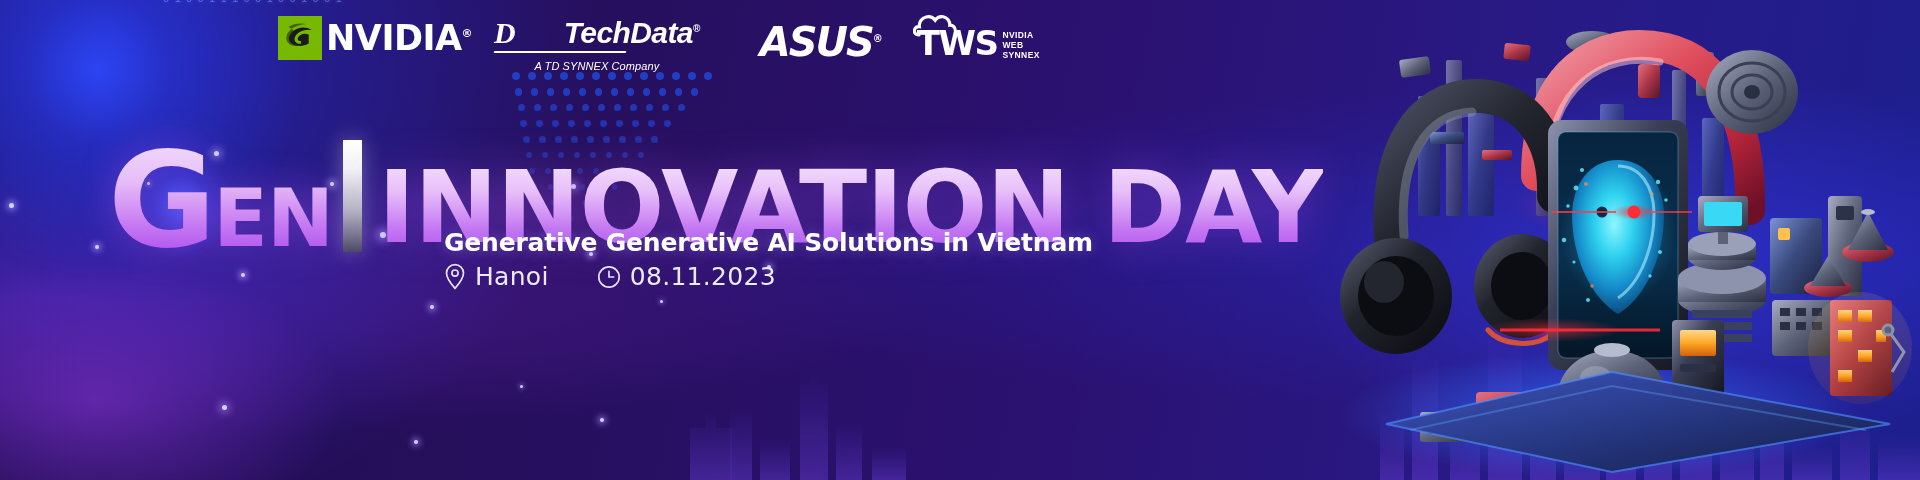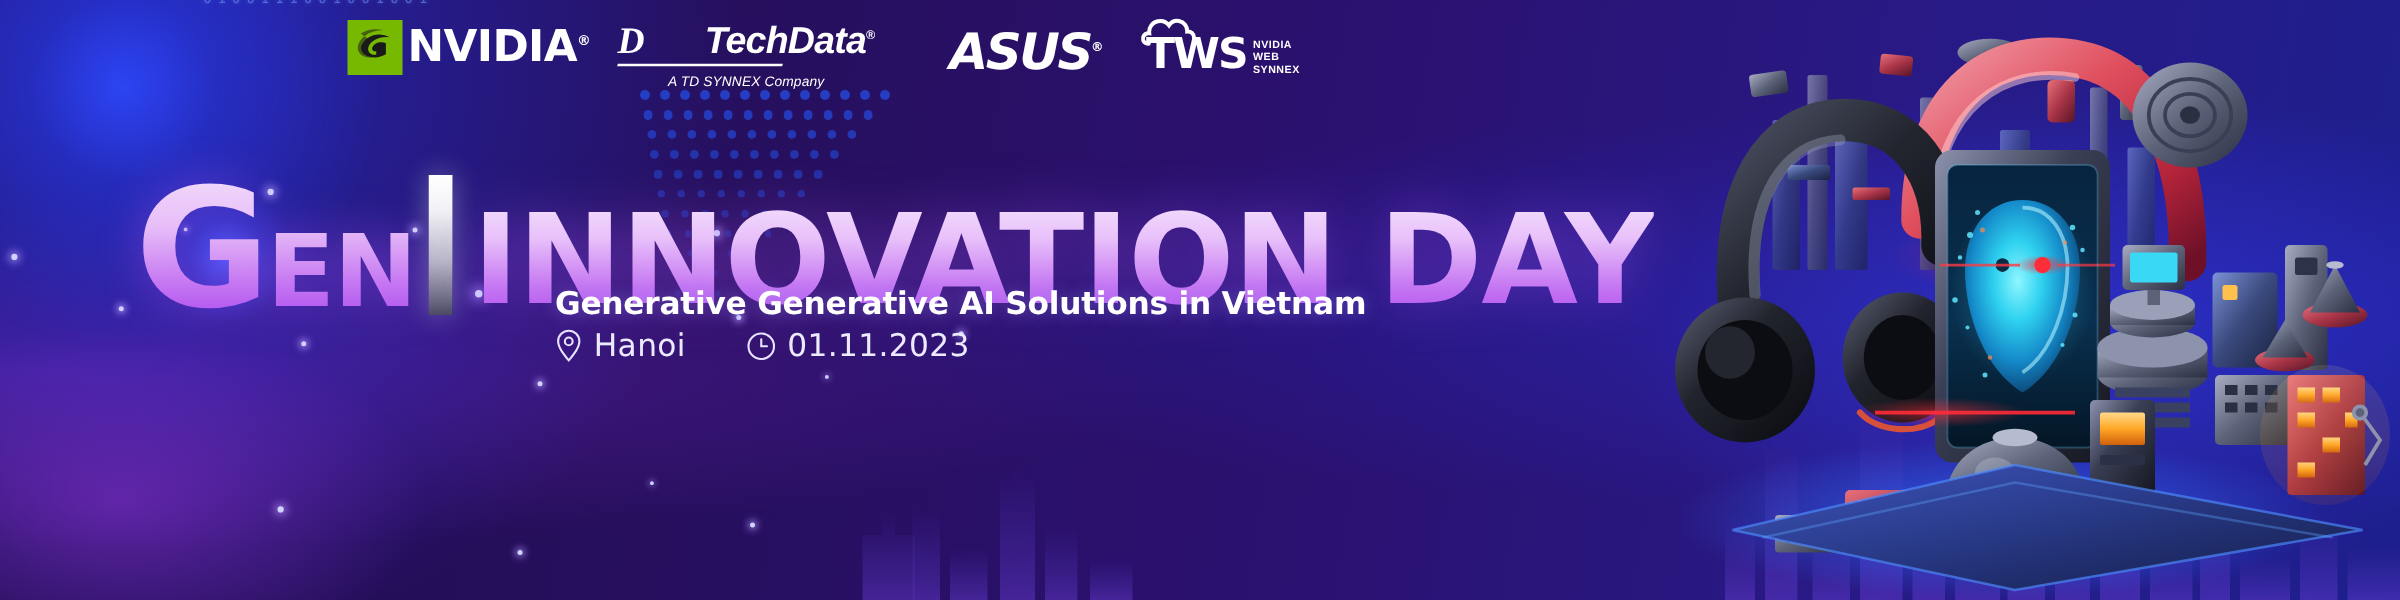--- a/index.html
+++ b/index.html
@@ -422,21 +422,21 @@
         <path d="M11 1.6C6.3 1.6 2.5 5.4 2.5 10.1c0 6 8.5 15.2 8.5 15.2s8.5-9.2 8.5-15.2c0-4.7-3.8-8.5-8.5-8.5z" fill="none" stroke="#e6e2ff" stroke-width="1.7"></path>
         <circle cx="11" cy="10.1" r="3.1" fill="none" stroke="#e6e2ff" stroke-width="1.7"></circle>
       </svg>
       <span class="meta-text">Hanoi</span>
     </div>
     <div class="meta-item">
       <svg width="24" height="24" viewBox="0 0 24 24">
         <circle cx="12" cy="12" r="10.2" fill="none" stroke="#e6e2ff" stroke-width="1.7"></circle>
         <path d="M12 6.4V12h4.6" fill="none" stroke="#e6e2ff" stroke-width="1.7" stroke-linecap="round"></path>
       </svg>
-      <span class="meta-text">01.11.2023</span>
+      <span class="meta-text">08.11.2023</span>
     </div>
   </div>
 
   <svg class="illo" viewBox="0 0 620 480" preserveAspectRatio="xMidYMid meet">
     <defs>
       <linearGradient id="hpBody" x1="0" y1="0" x2="1" y2="1">
         <stop offset="0%" stop-color="#4a4f62"></stop>
           <stop offset="45%" stop-color="#23262f"></stop>
         <stop offset="100%" stop-color="#0d0e14"></stop>
       </linearGradient>

